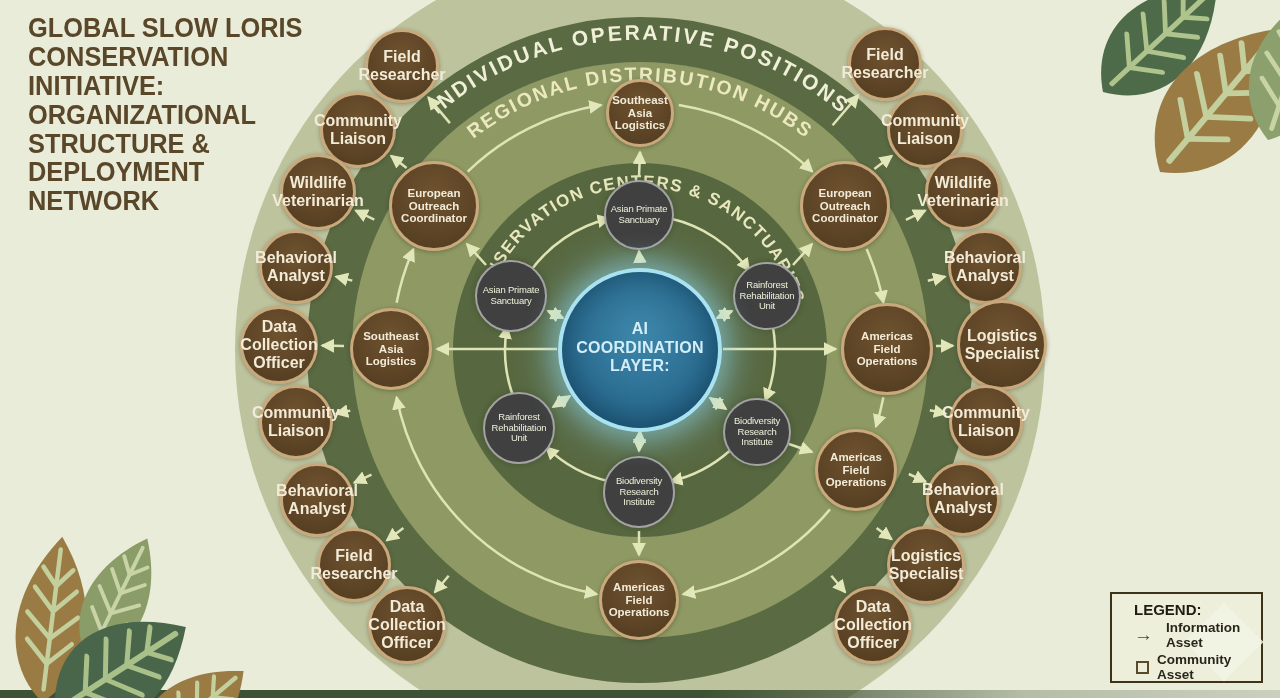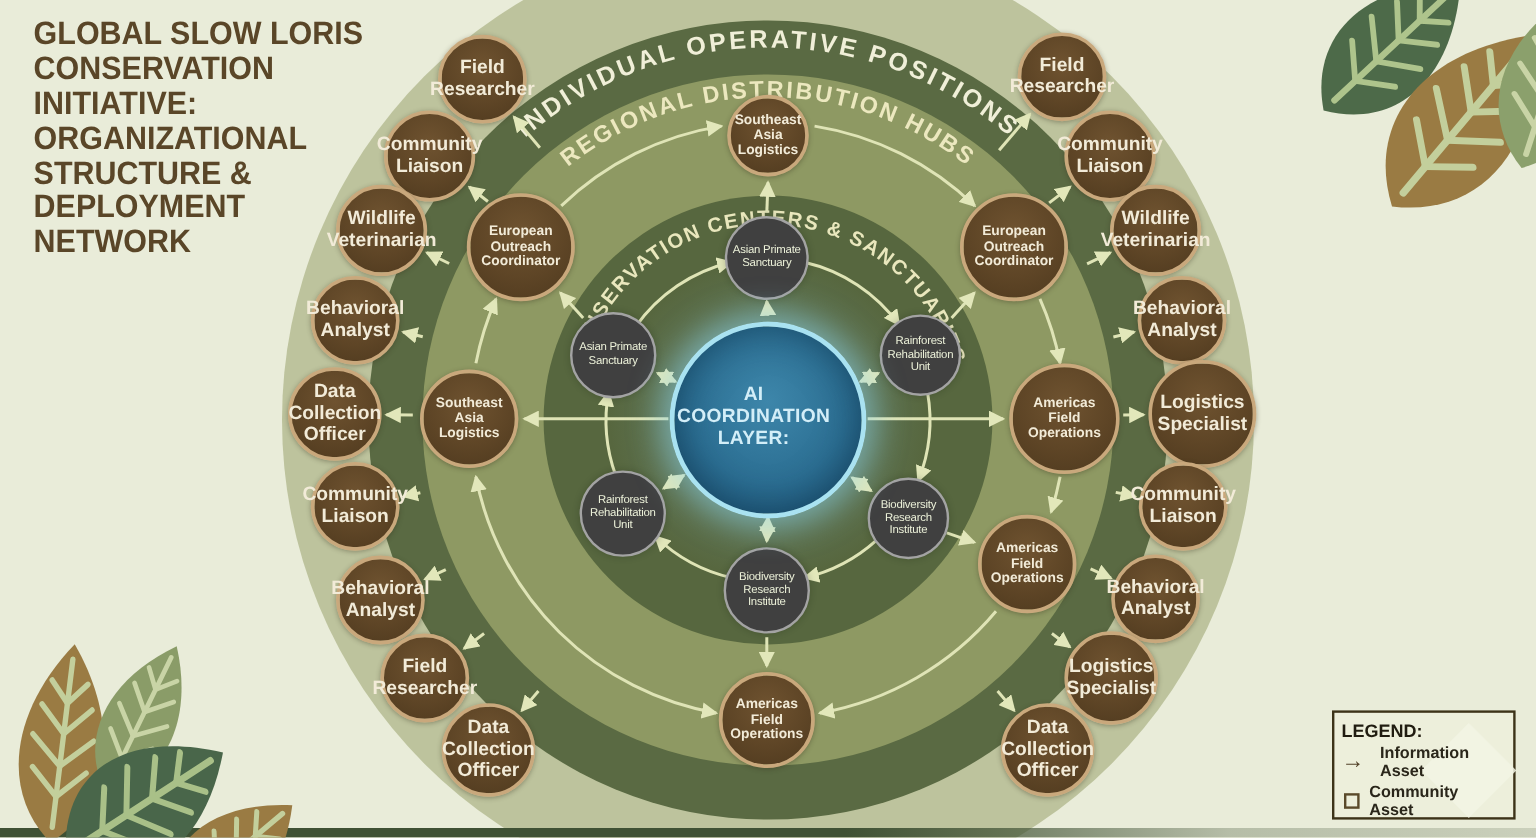--- a/index.html
+++ b/index.html
@@ -29,21 +29,21 @@
     box-shadow:0 0 6px rgba(20,30,10,.25);
   }
 
   
   .center-node{
     position:absolute;left:640px;top:350px;transform:translate(-50%,-50%);
     width:156px;height:156px;border-radius:50%;z-index:6;
     background:radial-gradient(circle at 50% 40%, #3d86aa 0%, #2c6f93 55%, #1c5173 100%);
     border:4px solid #a9e2f1;
     box-shadow:0 0 26px 8px rgba(140,215,240,.55), inset 0 0 32px rgba(8,40,62,.5);
-    display:flex;flex-direction:column;align-items:flex-start;justify-content:center;
+    display:flex;flex-direction:column;align-items:center;justify-content:center;
     text-align:center;
     gap:44px;
   }
   .center-heading{font-size:16px;font-weight:700;color:#d3eef8;letter-spacing:.3px;line-height:1.15;width:132px;margin-bottom:4px;}
   .center-sub{font-size:11px;font-weight:600;color:#f3f7f1;line-height:1.25;width:148px;}
 
   
   .ring-label{font-family:"Liberation Sans",sans-serif;font-weight:700;}
   .rl-outer{font-size:21px;letter-spacing:2.5px;fill:#f0efd8;}
   .rl-middle{font-size:19.5px;letter-spacing:2px;fill:#ece8bf;}
@@ -57,21 +57,21 @@
     position:absolute;left:28px;top:14px;width:345px;z-index:7;
     font-size:27px;font-weight:700;color:#5a4628;line-height:1.07;
     transform:scaleX(.94);transform-origin:left top;letter-spacing:0;
   }
   .main-title span{display:block;}
 
   
   .legend{
     position:absolute;left:1110px;top:592px;width:153px;height:91px;z-index:7;
     background:#edefdb;border:2px solid #3c3318;box-sizing:border-box;
-    padding:7px 6px;overflow:visible;
+    padding:7px 22px;overflow:visible;
   }
   .legend-diamond{
     position:absolute;left:84px;top:20px;width:56px;height:56px;
     background:#f2f4e4;transform:rotate(45deg);opacity:.85;z-index:0;
   }
   .legend-title{position:relative;z-index:1;font-size:15px;font-weight:800;color:#201c10;margin-bottom:2px;}
   .legend-item{position:relative;z-index:1;display:flex;align-items:center;gap:8px;margin:2px 0;font-size:13.5px;font-weight:600;color:#2a261a;}
   .icon-dot{width:9px;height:9px;background:#23201a;border-radius:50%;margin-left:7px;flex:none;}
   .icon-arrow{color:#54432a;font-size:19px;font-weight:700;line-height:.8;width:24px;flex:none;}
   .icon-square{width:13px;height:13px;border:2px solid #5a4a2a;box-sizing:border-box;flex:none;margin-left:2px;}

